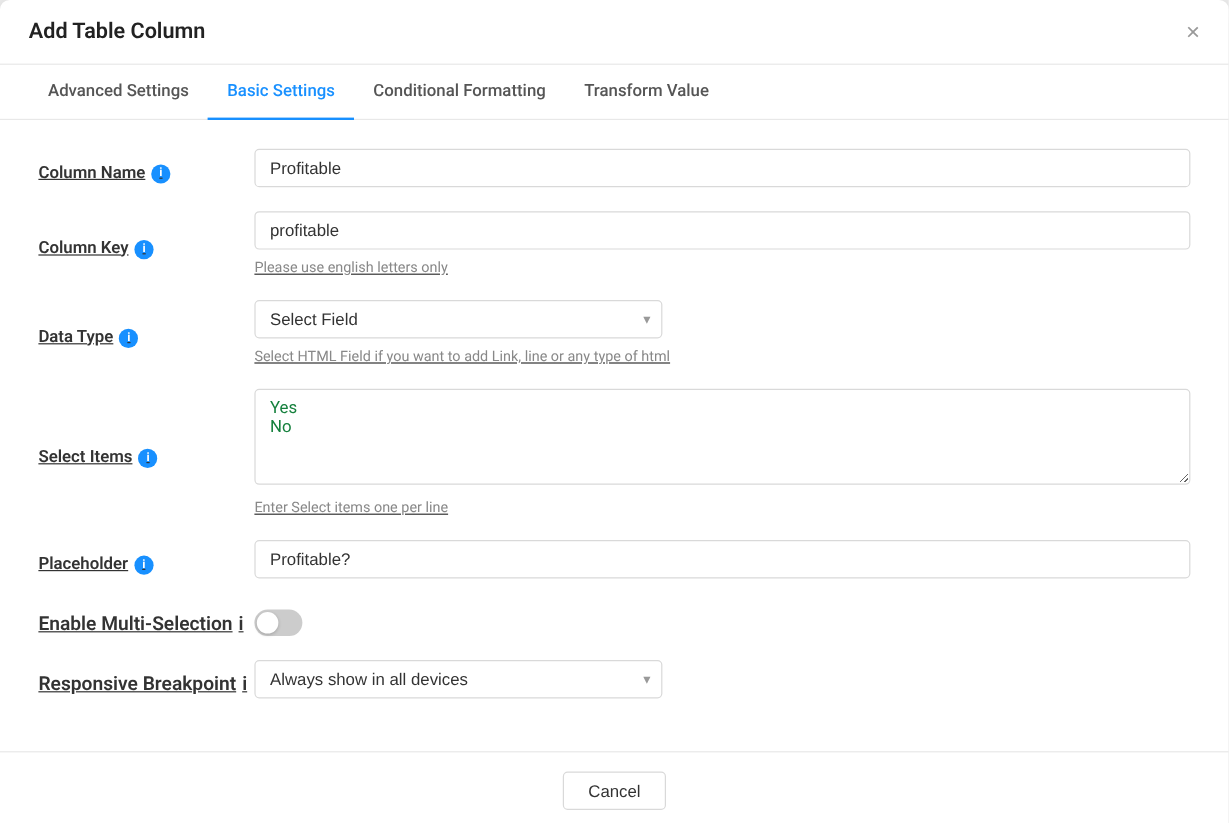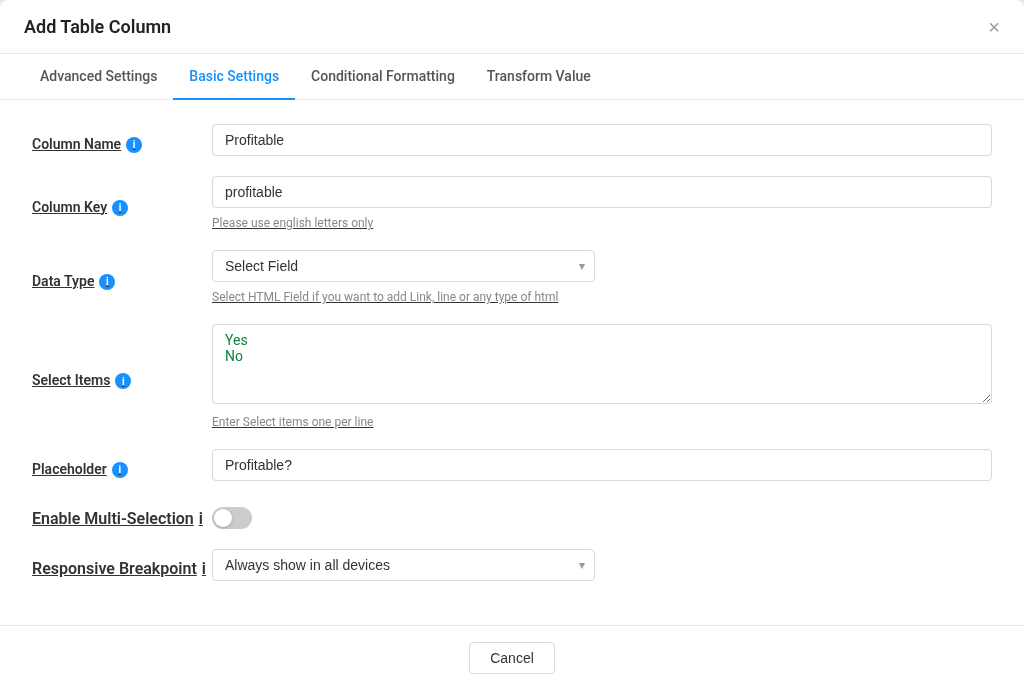--- a/index.html
+++ b/index.html
@@ -112,21 +112,21 @@
       color: #333;
       outline: none;
     }
     .hint-text {
       color: #888;
       font-size: 12px;
       margin-top: 8px;
     }
     .select-wrap {
       position: relative;
-      width: 383px;
+      width: 340px;
     }
     .form-select {
       width: 100%;
       padding: 7px 32px 7px 12px;
       border: 1px solid #d9d9d9;
       border-radius: 4px;
       font-size: 14px;
       color: #333;
       background: #fff;
       appearance: none;

